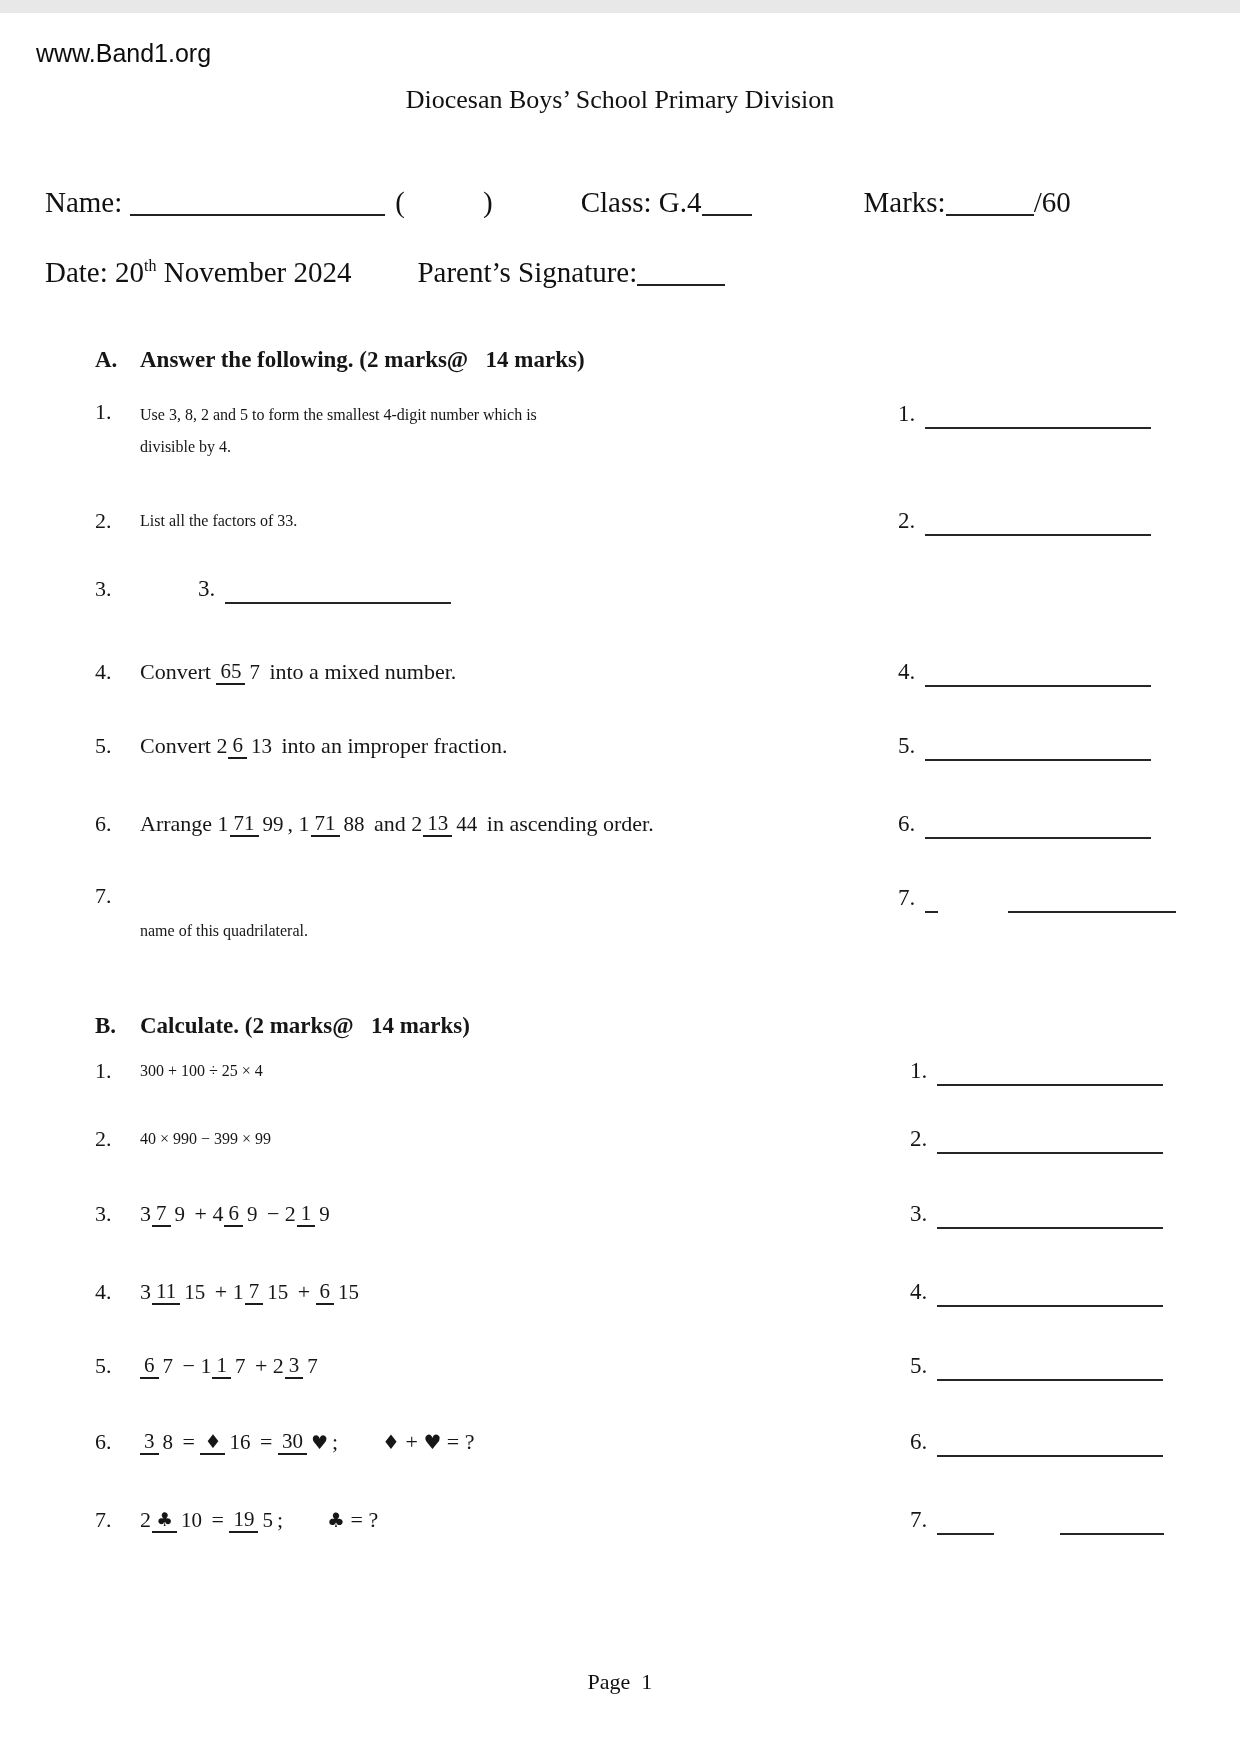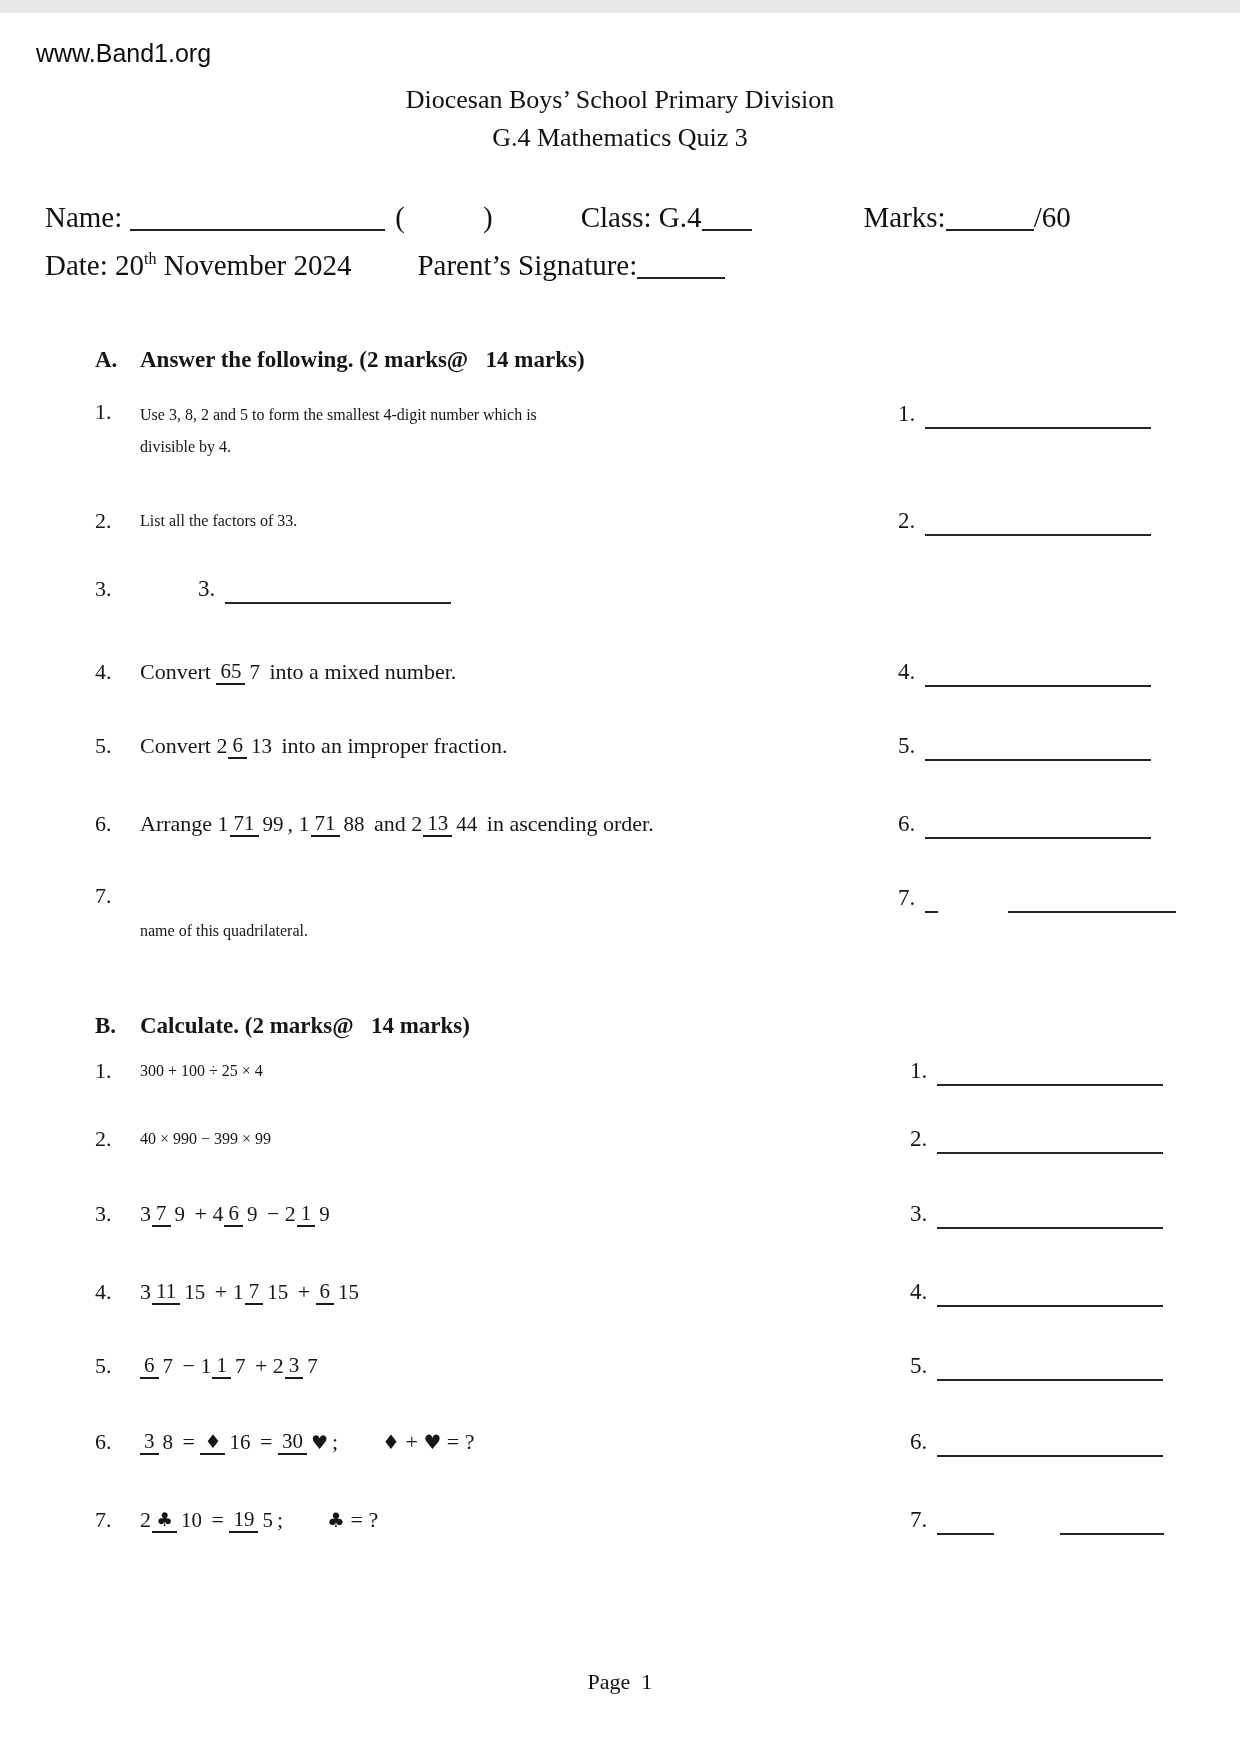--- a/index.html
+++ b/index.html
@@ -15,22 +15,22 @@
   
   .site-url{
     position:absolute;left:36px;top:26px;
     font-family:"Liberation Sans", sans-serif;
     font-size:25px;color:#0d0d0d;
   }
   .title-block{position:absolute;top:68px;left:0;width:100%;text-align:center;}
   .title-line{font-size:26px;line-height:38px;color:#111;}
   
   .info-row{position:absolute;left:45px;display:flex;align-items:baseline;font-size:29px;color:#111;white-space:pre;}
-  .info-row-1{top:188px;}
-  .info-row-2{top:236px;}
+  .info-row-1{top:173px;}
+  .info-row-2{top:243px;}
   .iblank{display:inline-block;height:0;border-bottom:2px solid #222;transform:translateY(4px);}
   .bl-name{width:255px;}
   .bl-class{width:50px;}
   .bl-marks{width:88px;}
   .bl-sign{width:88px;}
   .sp{display:inline-block;height:1px;}
   .sp8{width:8px}.sp10{width:10px}.sp30{width:30px}.sp36{width:36px}
   .sp78{width:78px}.sp88{width:88px}.sp112{width:112px}
   sup{font-size:16px;}
   
@@ -72,21 +72,20 @@
 </style>
 </head>
 <body>
 
 <div class="page">
 
   <div class="site-url">www.Band1.org</div>
 
   <div class="title-block">
     <div class="title-line">Diocesan Boys’ School Primary Division</div>
-    <div class="title-line">G.4 Mathematics Quiz 3</div>
   </div>
 
   <div class="info-row info-row-1">
     <span>Name:</span>
     <span class="sp sp8"></span>
     <span class="iblank bl-name"></span>
     <span class="sp sp10"></span>
     <span>(</span>
     <span class="sp sp78"></span>
     <span>)</span>

